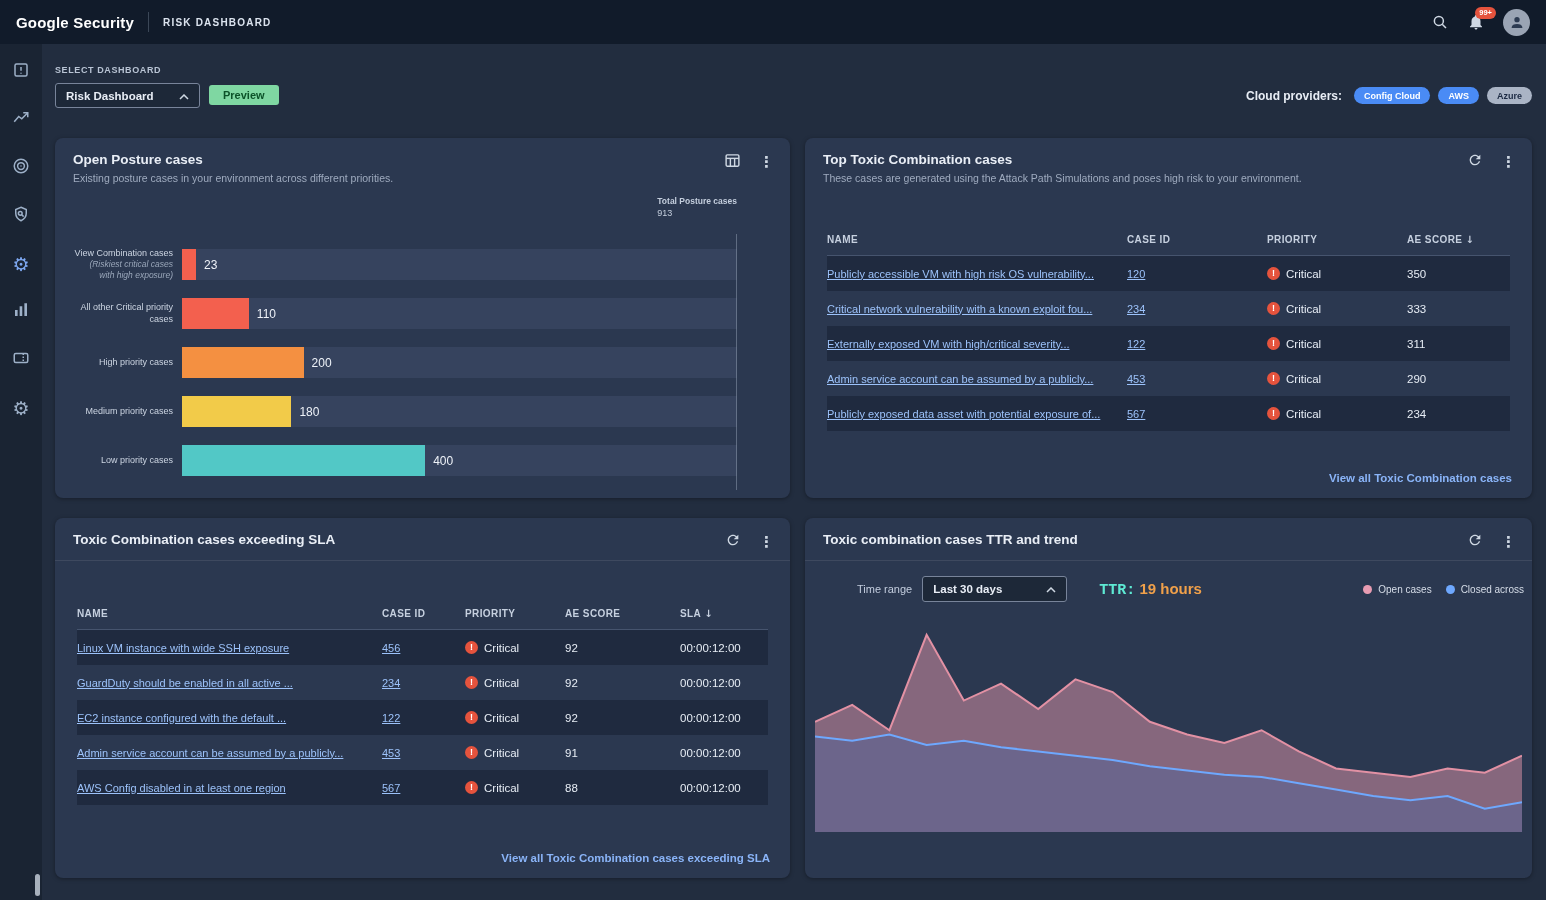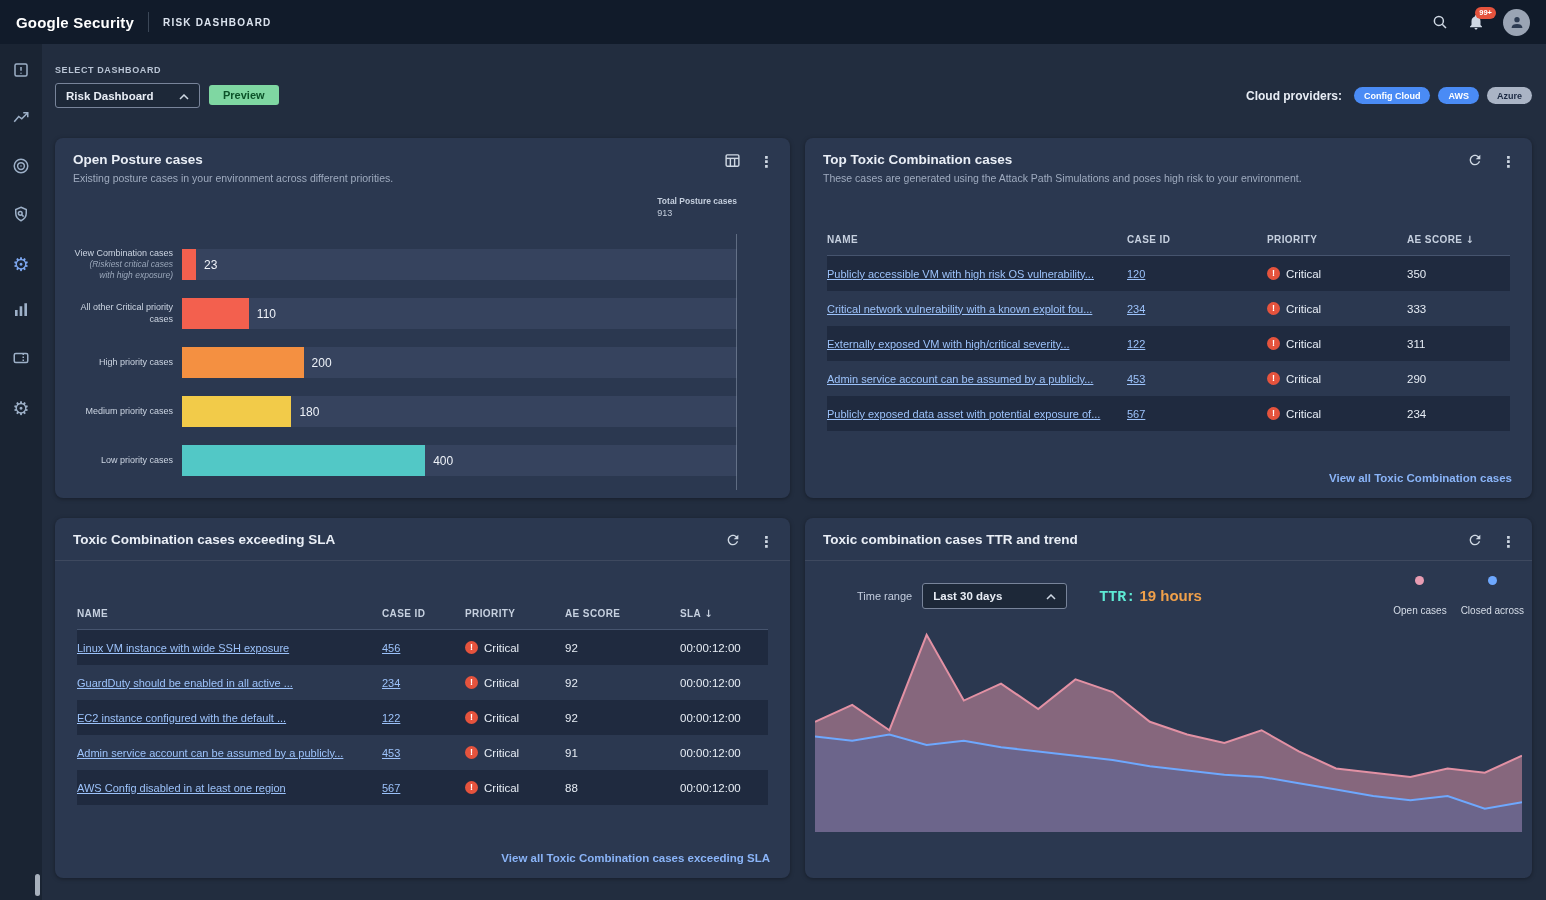--- a/index.html
+++ b/index.html
@@ -95,21 +95,21 @@
   .sort { color:#c6d0df; font-size:10px; margin-left:3px; font-family:"DejaVu Sans",sans-serif; }
 
   
   .ttr-controls { position:absolute; left:16px; right:8px; top:58px; display:flex; align-items:center;margin-left:36px; }
   .tr-label { color:#c3cdde; font-size:11px; margin-right:10px; }
   #time-range-select { width:145px; height:26px; }
   .ttr-val { margin-left:32px; font-size:15px; font-weight:700; }
   .ttr-l { color:#5eead4;font-family:Liberation Mono, monospace; }
   .ttr-v { color:#f0a04a; }
   .legend { margin-left:auto; display:flex; align-items:center; gap:14px; }
-  .legend-item { display:flex; align-items:center; gap:20px; color:#d6dde8; font-size:10px;flex-direction:column; }
+  .legend-item { display:flex; align-items:center; gap:6px; color:#d6dde8; font-size:10px; }
   .legend-dot { width:9px; height:9px; border-radius:50%; }
   #ttr-svg { position:absolute; left:10px; right:10px; top:102px; height:212px; width:707px; }
 </style>
 </head>
 <body>
 
 <div class="topbar">
   <span class="brand">Google Security</span>
   <span class="tb-div"></span>
   <span class="page-label">RISK DASHBOARD</span>

